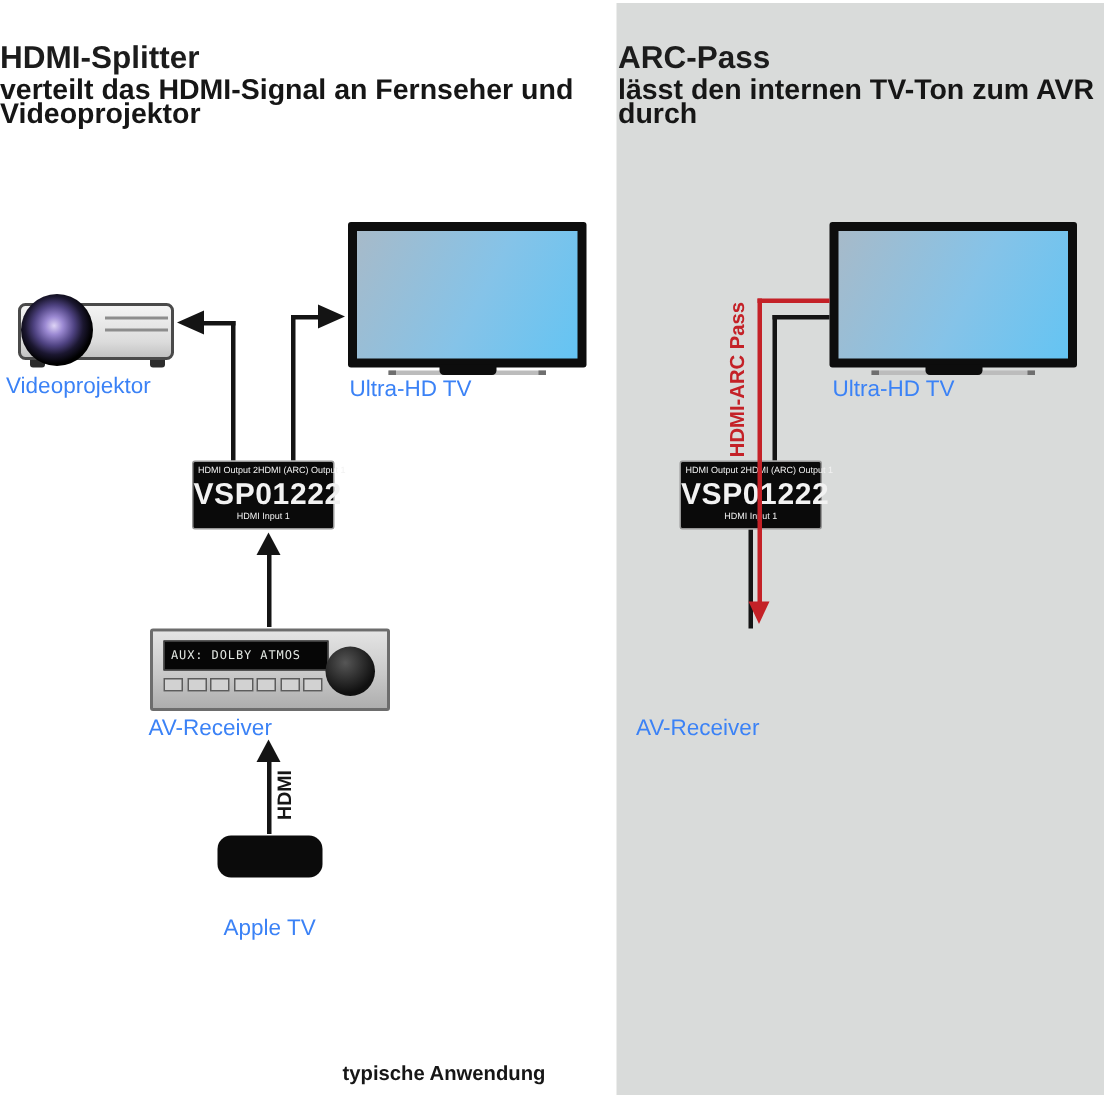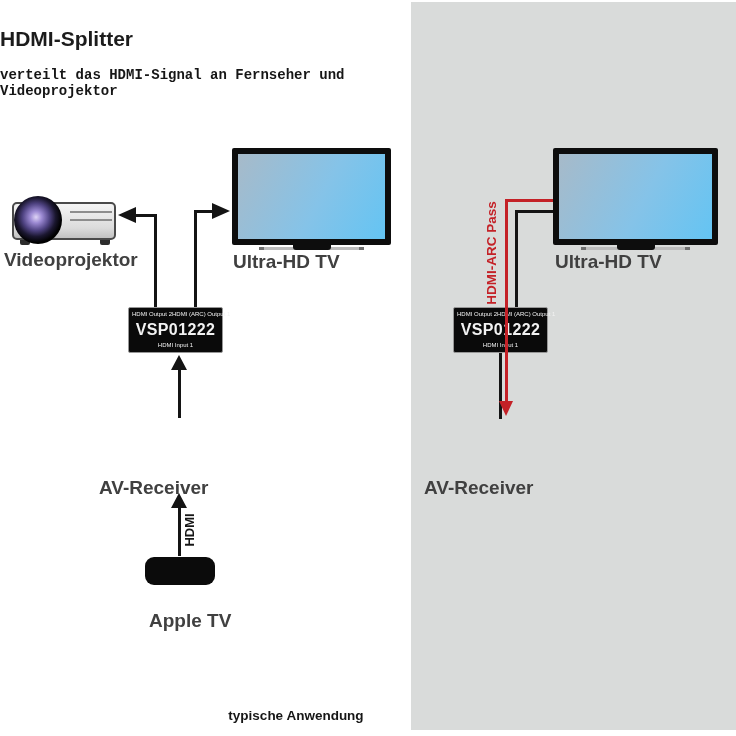--- a/index.html
+++ b/index.html
@@ -3,24 +3,24 @@
 <meta charset="utf-8">
 <style>
   html,body{margin:0;padding:0;background:#fff;}
   .canvas{position:relative;width:736px;height:736px;background:#ffffff;overflow:hidden;
           font-family:"Liberation Sans",sans-serif;color:#1a1a1a;}
   .gray-panel{position:absolute;left:411px;top:2px;width:325px;height:728px;background:#d9dbda;}
 
   
   .header{position:absolute;}
   .hdr-title{font-size:21px;font-weight:700;line-height:24px;color:#1c1c1c;}
-  .hdr-sub{font-size:14px;font-weight:700;line-height:16px;margin-top:16px;color:#161616;font-family:Liberation Mono, monospace;}
+  .hdr-sub{font-size:19px;font-weight:700;line-height:16px;margin-top:2px;color:#161616;}
 
   
-  .dev-label{position:absolute;font-size:19px;font-weight:700;color:#404040;white-space:nowrap;}
+  .dev-label{position:absolute;font-size:15px;font-weight:400;color:#3b82f6;white-space:nowrap;}
 
   
   .proj{position:absolute;left:10px;top:196px;width:110px;height:52px;}
   .proj-body{position:absolute;left:2px;top:6px;width:104px;height:38px;box-sizing:border-box;
              background:linear-gradient(180deg,#f4f4f4 0%,#dcdcdc 70%,#c2c2c2 100%);
              border:2px solid #4a4a4a;border-radius:5px;}
   .proj-lens{position:absolute;left:4px;top:0px;width:48px;height:48px;border-radius:50%;
              background:radial-gradient(circle at 46% 44%, #ded4f6 0%, #9b89d2 16%, #4f4382 36%, #1b1730 52%, #000 68%);}
   .proj-vent{position:absolute;height:2px;background:#8d8d8d;left:60px;width:42px;}
   .proj-foot{position:absolute;top:44px;width:10px;height:5px;background:#2c2c2c;border-radius:0 0 2px 2px;}
@@ -33,21 +33,21 @@
   .tv-stand-bar{position:absolute;top:99px;left:17%;right:17%;height:3px;background:#bcbcbc;
                 border-left:5px solid #6f6f6f;border-right:5px solid #6f6f6f;}
   .tv-stand-center{position:absolute;top:95px;left:50%;transform:translateX(-50%);width:38px;height:7px;
                    background:#0d0d0d;border-radius:0 0 3px 3px;}
 
   
   .splitter{position:absolute;width:95px;height:46px;box-sizing:border-box;background:#0a0a0a;
             border:1px solid #979797;border-radius:2px;color:#f2f2f2;display:flex;
             flex-direction:column;justify-content:space-between;z-index:2;}
   .sp-ports{display:flex;justify-content:space-between;padding:3px 3px 0 3px;font-size:6px;line-height:7px;white-space:nowrap;}
-  .sp-model{text-align:center;font-size:16px;font-weight:700;line-height:16px;letter-spacing:0.4px;}
+  .sp-model{text-align:center;font-size:20px;font-weight:700;line-height:16px;letter-spacing:0.4px;}
   .sp-in{text-align:center;font-size:6px;line-height:7px;padding-bottom:3px;}
 
   
   .receiver{position:absolute;width:160px;height:55px;box-sizing:border-box;
             background:linear-gradient(180deg,#e4e4e4 0%,#c9c9c9 55%,#aeaeae 100%);
             border:2px solid #6d6d6d;border-radius:2px;}
   .rcv-display{position:absolute;left:7px;top:6px;width:110px;height:20px;box-sizing:border-box;
                background:#060606;border:1px solid #3c3c3c;color:#e0e5e0;
                font-family:"DejaVu Sans Mono",monospace;font-size:8px;line-height:18px;
                padding-left:4px;letter-spacing:0.6px;white-space:nowrap;overflow:hidden;}
@@ -79,20 +79,24 @@
 <body>
 
 <div class="canvas">
 
   <div class="gray-panel"></div>
 
   <div class="header" style="left:0;top:27px;width:412px;">
     <div class="hdr-title">HDMI-Splitter</div>
     <div class="hdr-sub">verteilt das HDMI-Signal an Fernseher und Videoprojektor</div>
   </div>
+  <div class="header" style="left:412px;top:27px;width:324px;">
+    <div class="hdr-title">ARC-Pass</div>
+    <div class="hdr-sub">lässt den internen TV-Ton zum AVR durch</div>
+  </div>
 
   <div class="proj">
     <div class="proj-body"></div>
     <div class="proj-vent" style="top:15px;"></div>
     <div class="proj-vent" style="top:23px;"></div>
     <div class="proj-foot" style="left:10px;"></div>
     <div class="proj-foot" style="left:90px;"></div>
     <div class="proj-lens"></div>
   </div>
   <div class="dev-label" style="left:4px;top:249px;">Videoprojektor</div>
@@ -119,20 +123,33 @@
   <div class="line" style="left:135px;top:214px;width:22px;height:3px;"></div>
   <div class="ah ah-left" style="left:118px;top:207px;"></div>
 
   <div class="line" style="left:194px;top:210px;width:3px;height:97px;"></div>
   <div class="line" style="left:196px;top:210px;width:17px;height:3px;"></div>
   <div class="ah ah-right" style="left:212px;top:203px;"></div>
 
   <div class="line" style="left:178px;top:369px;width:3px;height:49px;"></div>
   <div class="ah ah-up" style="left:171px;top:355px;"></div>
 
+  <div class="receiver" style="left:100px;top:419px;">
+    <div class="rcv-display">AUX: DOLBY ATMOS</div>
+    <div class="rcv-buttons">
+      <span class="rcv-btn"></span>
+      <span class="rcv-btn"></span>
+      <span class="rcv-btn"></span>
+      <span class="rcv-btn"></span>
+      <span class="rcv-btn"></span>
+      <span class="rcv-btn"></span>
+      <span class="rcv-btn"></span>
+    </div>
+    <div class="rcv-knob"></div>
+  </div>
   <div class="dev-label" style="left:99px;top:477px;">AV-Receiver</div>
 
   <div class="line" style="left:178px;top:507px;width:3px;height:49px;"></div>
   <div class="ah ah-up" style="left:171px;top:493px;"></div>
   <div class="rot-label hdmi-cable-label">HDMI</div>
 
   <div class="appletv"></div>
   <div class="dev-label" style="left:149px;top:590px;margin-top:20px;">Apple TV</div>
 
   <div class="tv" style="left:553px;top:148px;width:165px;height:108px;">

